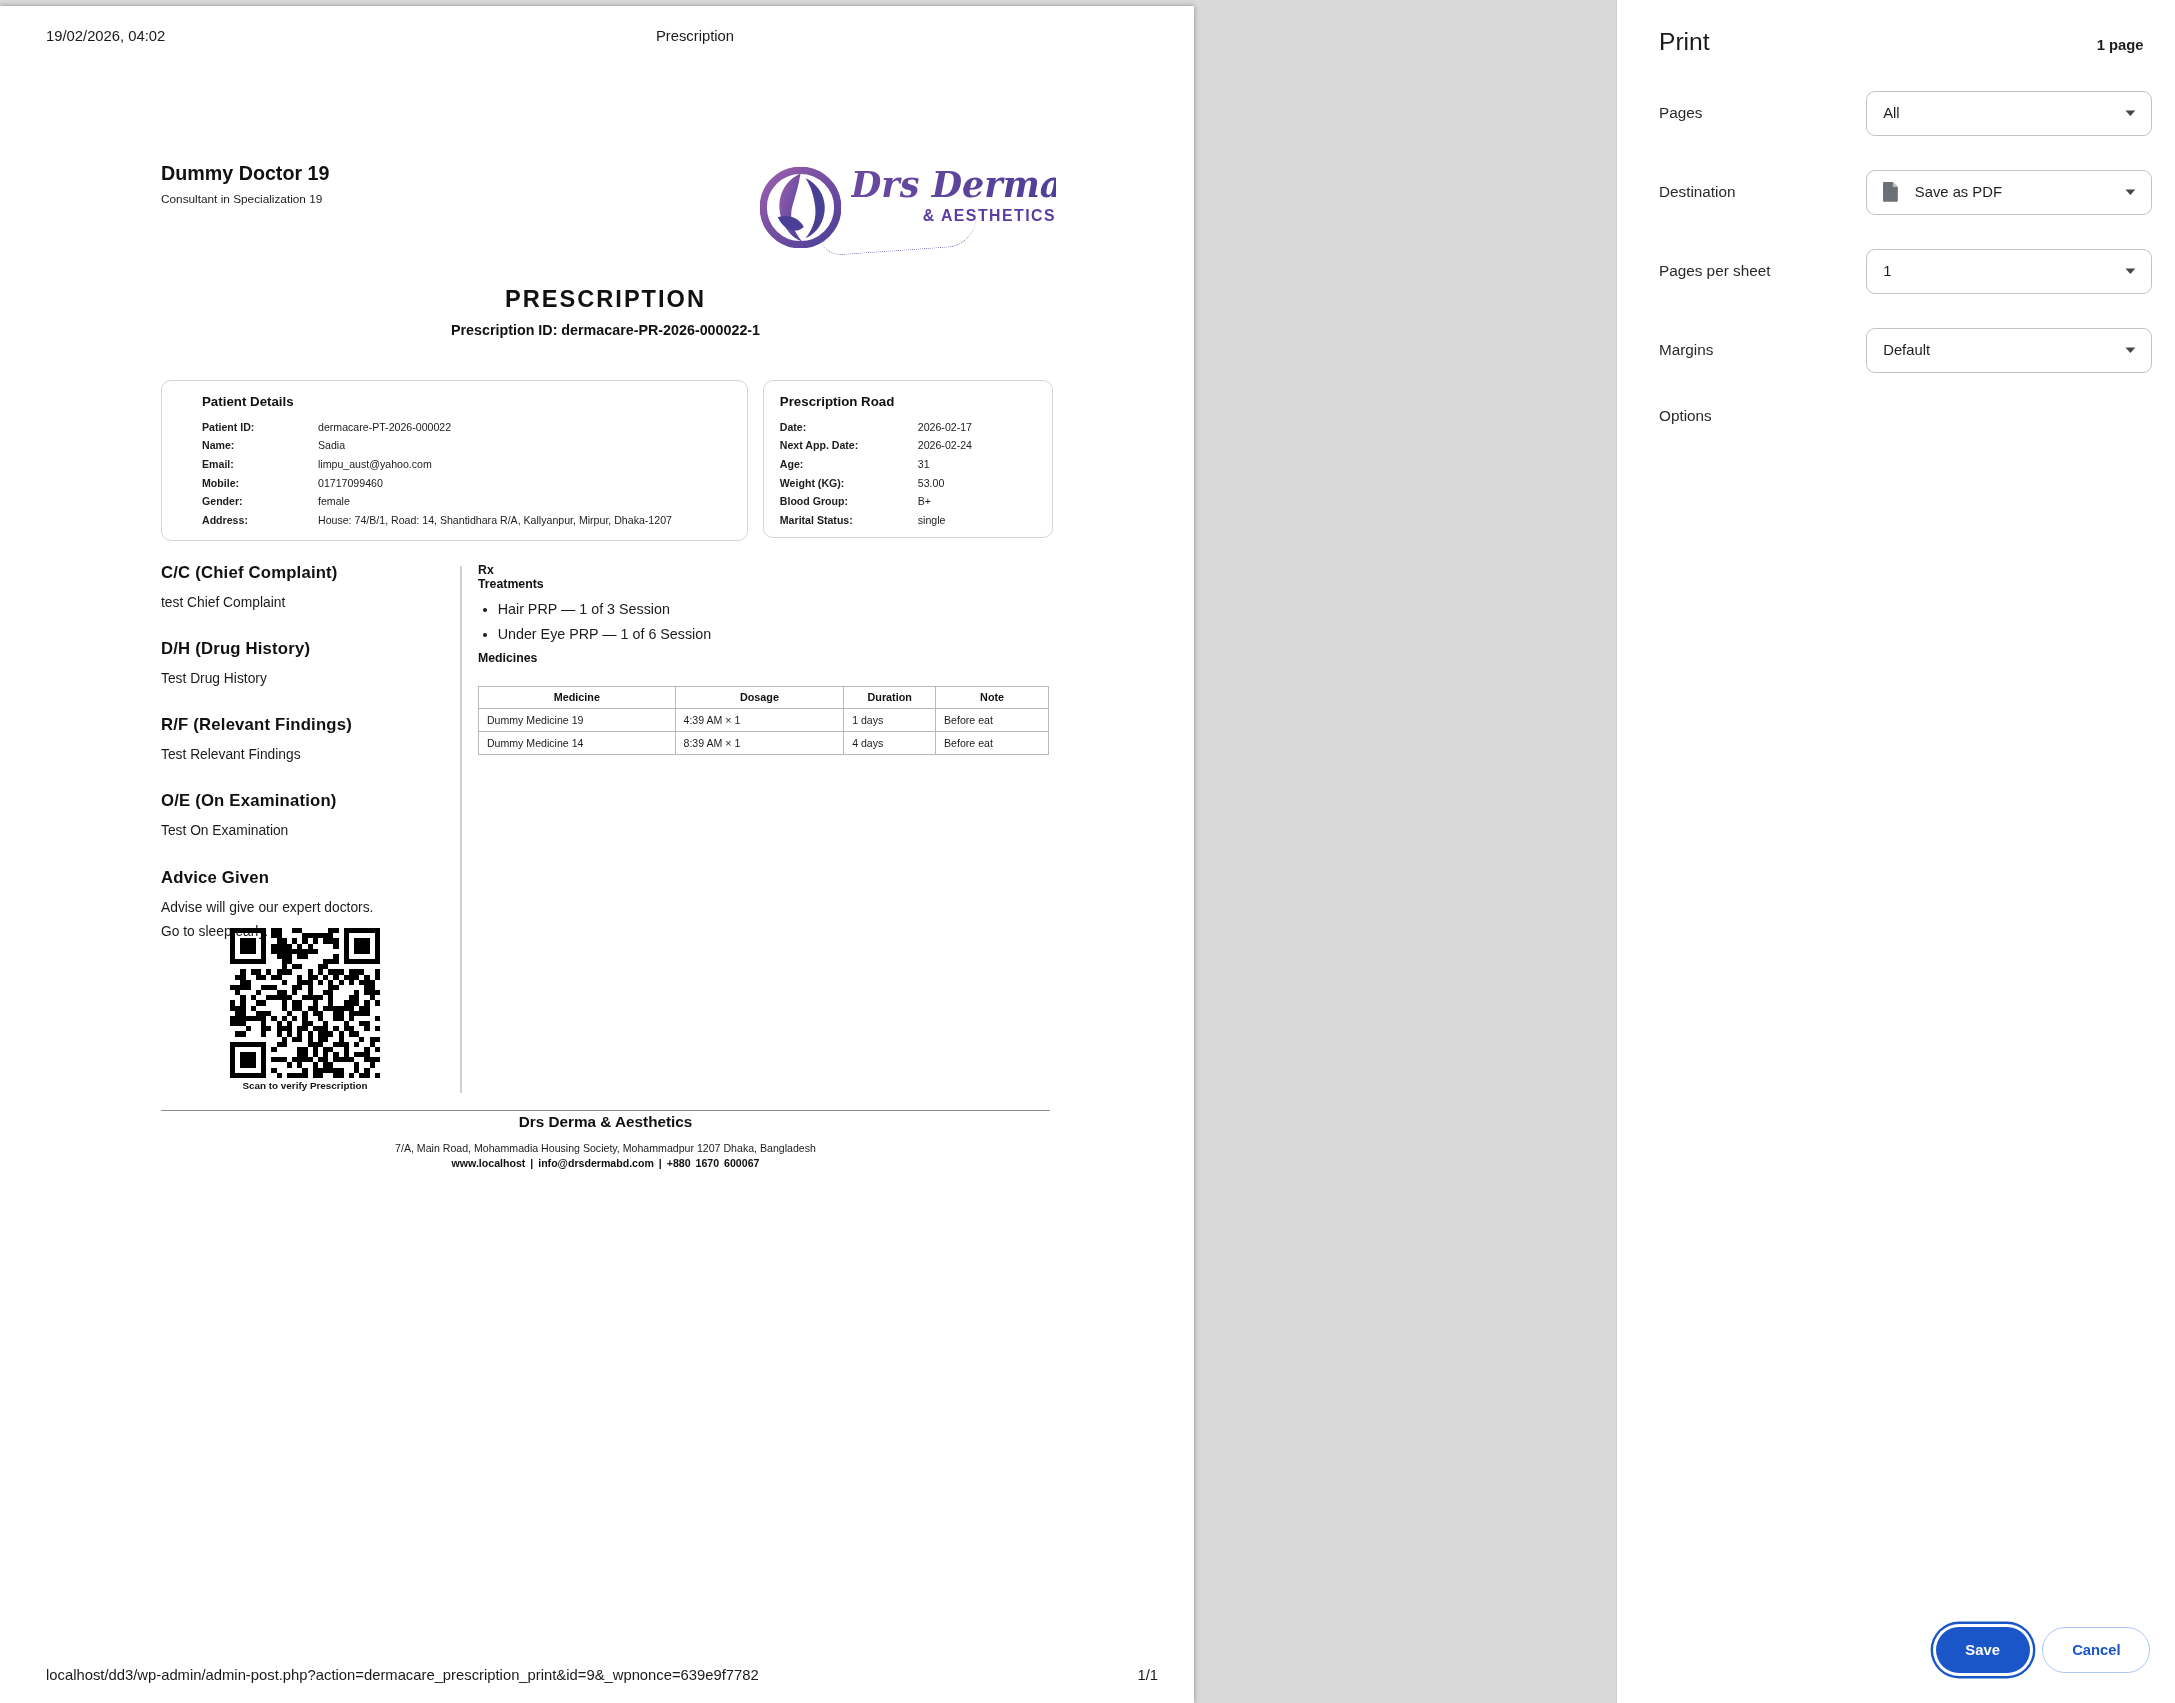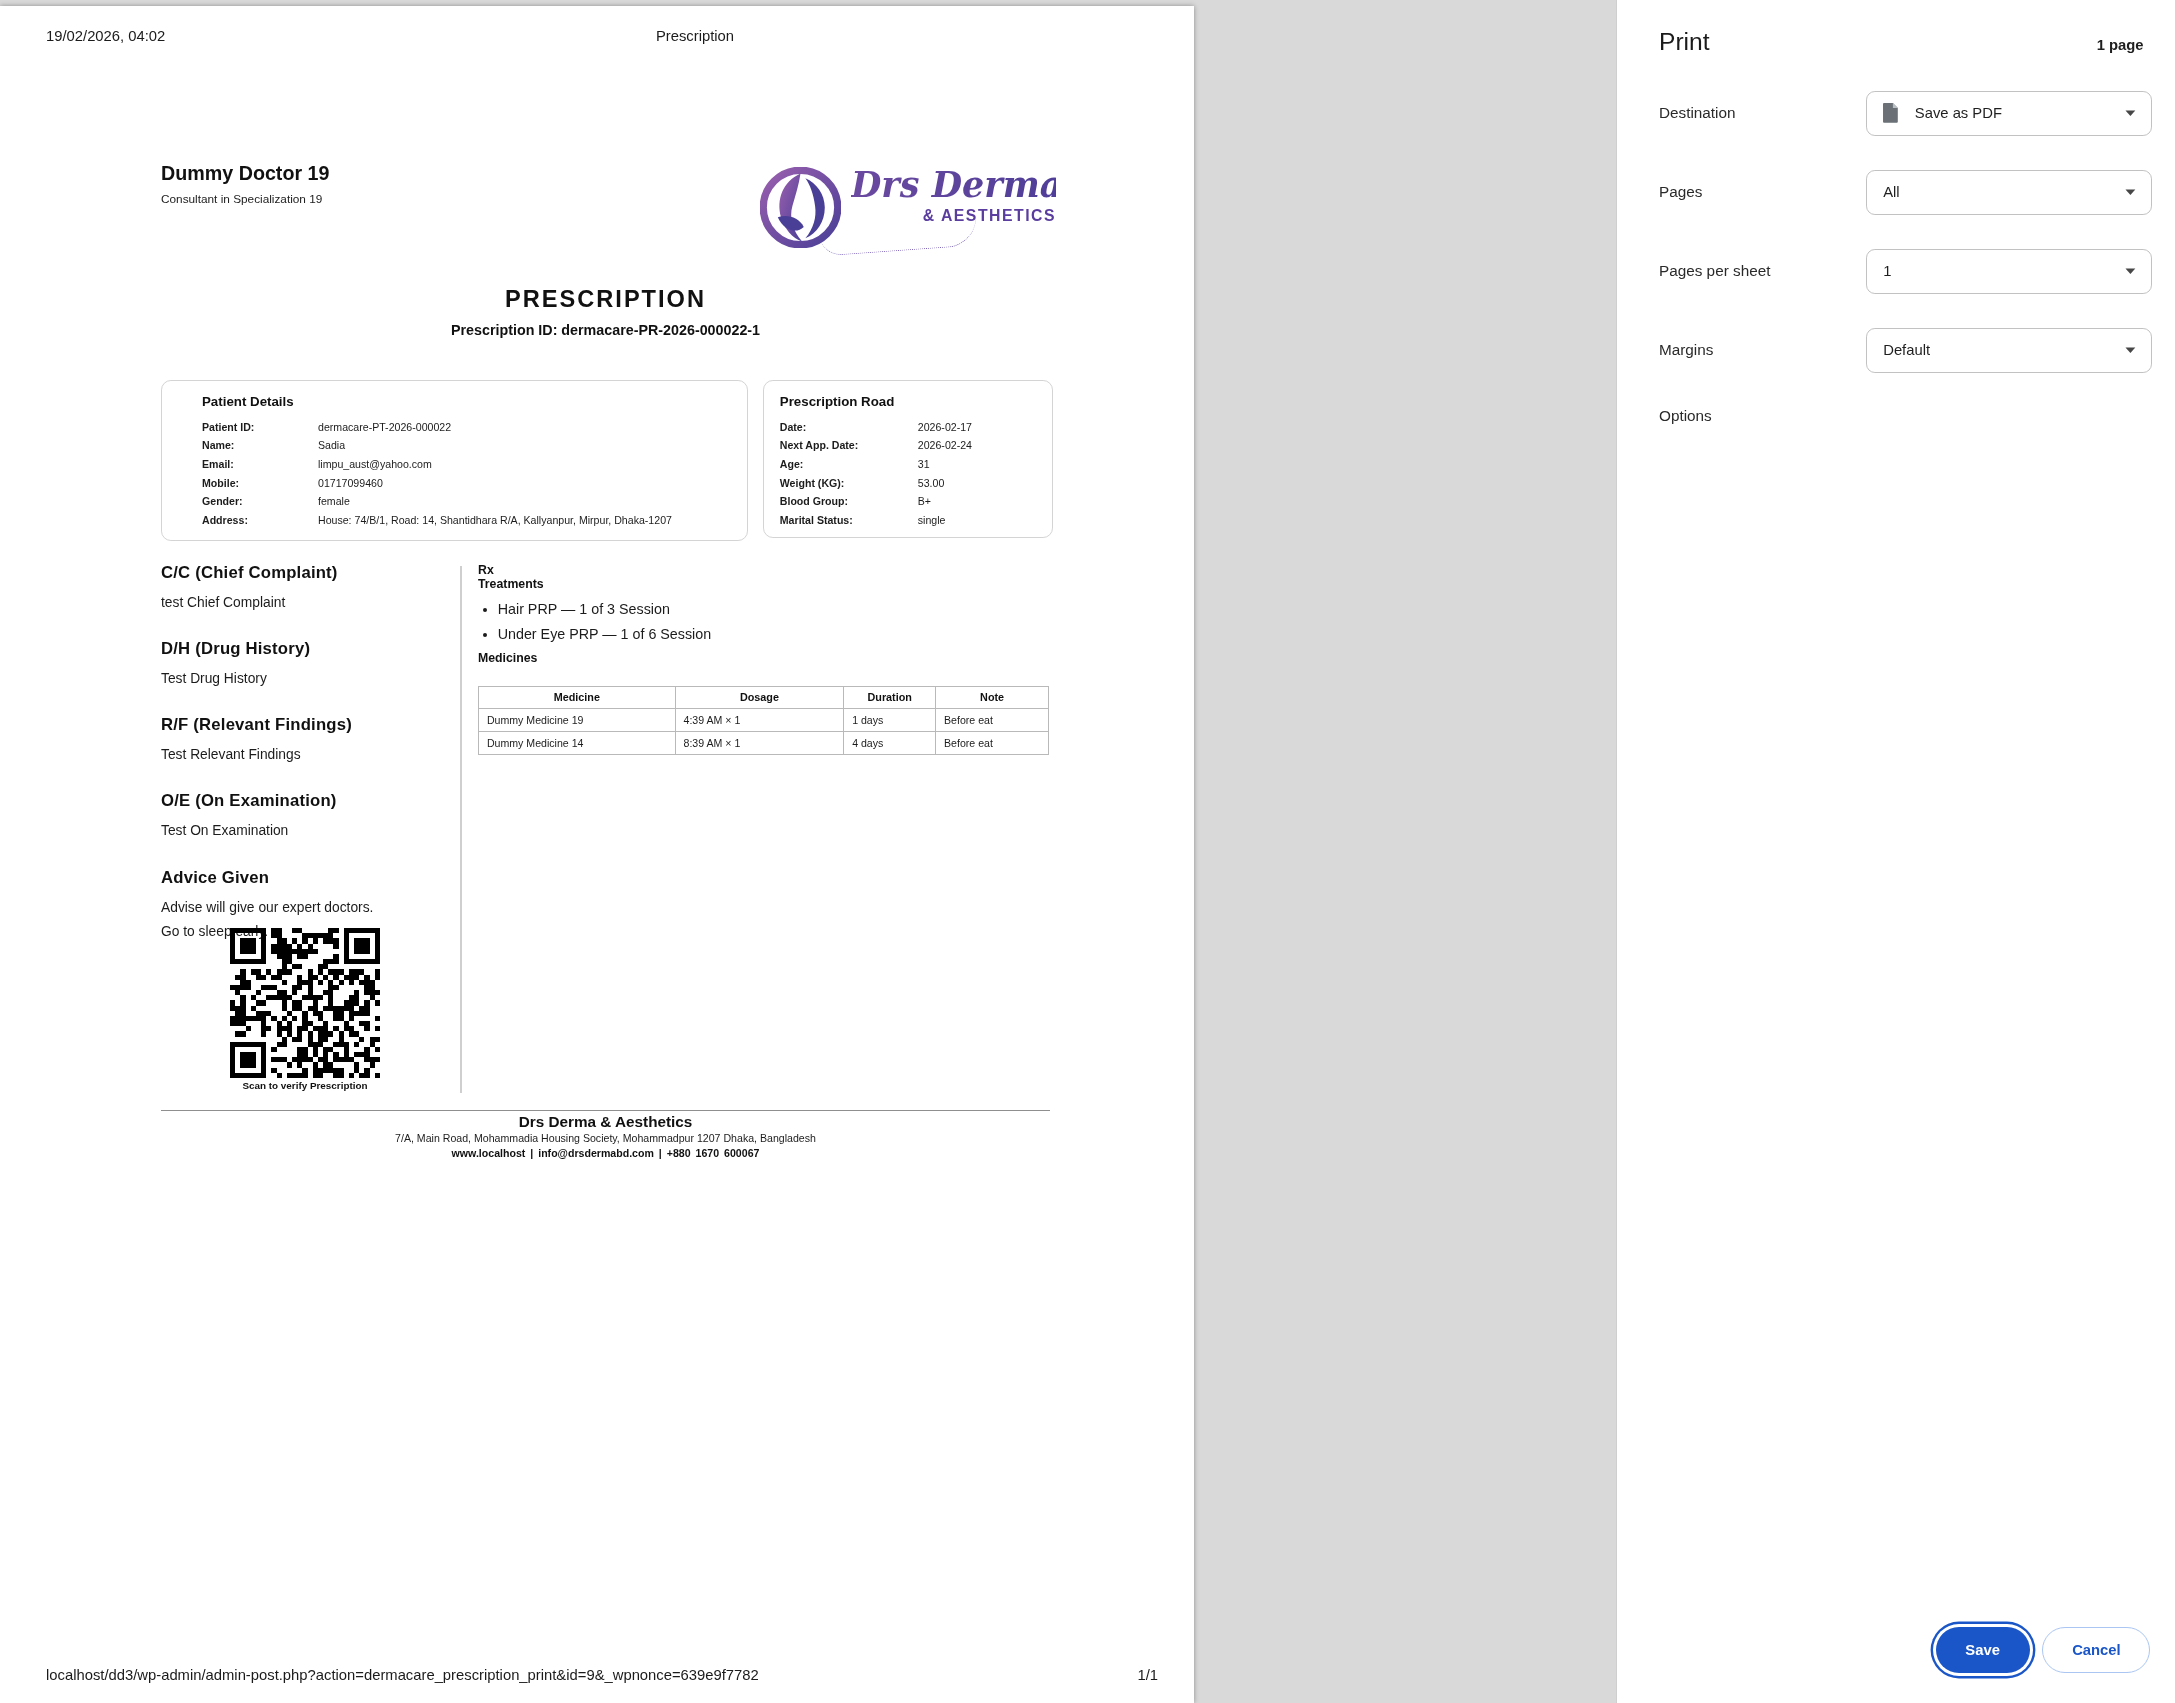--- a/index.html
+++ b/index.html
@@ -60,21 +60,21 @@
   .treat-list li { font-size:14.3px; color:#1c1c1c; margin-bottom:8.9px; }
   .med-h { margin-top:3.9px; }
   table.meds { border-collapse:collapse; width:571px; margin-top:21px; }
   table.meds th { border:1px solid #b9b9b9; font-size:10.8px; font-weight:bold; text-align:center; padding:4.9px 7.9px; color:#111; }
   table.meds td { border:1px solid #b9b9b9; font-size:10.6px; padding:4.9px 7.9px; color:#1c1c1c; }
   .cw0{width:197px}.cw1{width:169px}.cw2{width:92px}.cw3{width:113px}
 
   .clinic-footer { position:absolute; left:161px; top:1104px; width:889px; border-top:1.5px solid #8f8f8f;
                    text-align:center; padding-top:2px; }
   .clinic-name { font-size:15.3px; font-weight:bold; color:#111; }
-  .clinic-addr { font-size:10.6px; color:#1c1c1c; margin-top:1px; }
+  .clinic-addr { font-size:10.6px; color:#1c1c1c; margin-top:11px; }
   .clinic-contacts { font-size:10.6px; font-weight:bold; color:#111; margin-top:3px; word-spacing:2px; }
 
   
   .panel { position:absolute; left:1616px; top:0; width:560px; height:1703px; background:#ffffff;
            border-left:1px solid #cfcfcf; padding:27.6px 23.6px 0 42px; color:#1f1f1f; }
   .panel-head { display:flex; align-items:baseline; margin-bottom:35px; padding-right:8.9px; }
   .panel-title { font-size:24.6px; font-weight:400; color:#1b1b1b; }
   .panel-pages { margin-left:auto; font-size:14.8px; font-weight:bold; }
 
   .field-row { display:flex; align-items:center; margin-bottom:34px; }
@@ -698,36 +698,36 @@
 </div>
 
 <div class="panel">
   <div class="panel-head">
     <div class="panel-title">Print</div>
     <div class="panel-pages">1 page</div>
   </div>
 
   <div id="panel-fields">
       <div class="field-row">
+        <div class="field-label">Pages</div>
+        <div class="field-control">
+          <span class="field-value">All</span>
+          <svg class="caret" viewBox="0 0 11 7">
+            <path d="M0.5 0.5 L5.5 6 L10.5 0.5 Z" fill="#474747"></path>
+          </svg>
+        </div>
+      </div>
+      <div class="field-row">
         <div class="field-label">Destination</div>
         <div class="field-control">
           <svg class="doc-icon" viewBox="0 0 16 20">
             <path d="M1 0 h9 l5 5 v14 a1 1 0 0 1 -1 1 h-13 a1 1 0 0 1 -1 -1 v-18 a1 1 0 0 1 1 -1 z" fill="#6a7075"></path>
             <path d="M10 0 l5 5 h-5 z" fill="#b9bec2"></path>
           </svg>
           <span class="field-value">Save as PDF</span>
-          <svg class="caret" viewBox="0 0 11 7">
-            <path d="M0.5 0.5 L5.5 6 L10.5 0.5 Z" fill="#474747"></path>
-          </svg>
-        </div>
-      </div>
-      <div class="field-row">
-        <div class="field-label">Pages</div>
-        <div class="field-control">
-          <span class="field-value">All</span>
           <svg class="caret" viewBox="0 0 11 7">
             <path d="M0.5 0.5 L5.5 6 L10.5 0.5 Z" fill="#474747"></path>
           </svg>
         </div>
       </div>
       <div class="field-row">
         <div class="field-label">Pages per sheet</div>
         <div class="field-control">
           <span class="field-value">1</span>
           <svg class="caret" viewBox="0 0 11 7">

